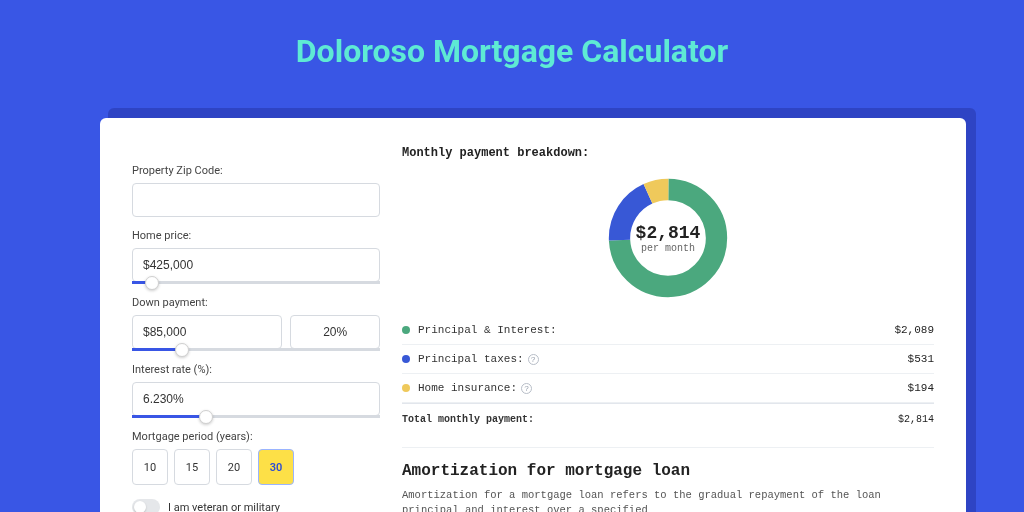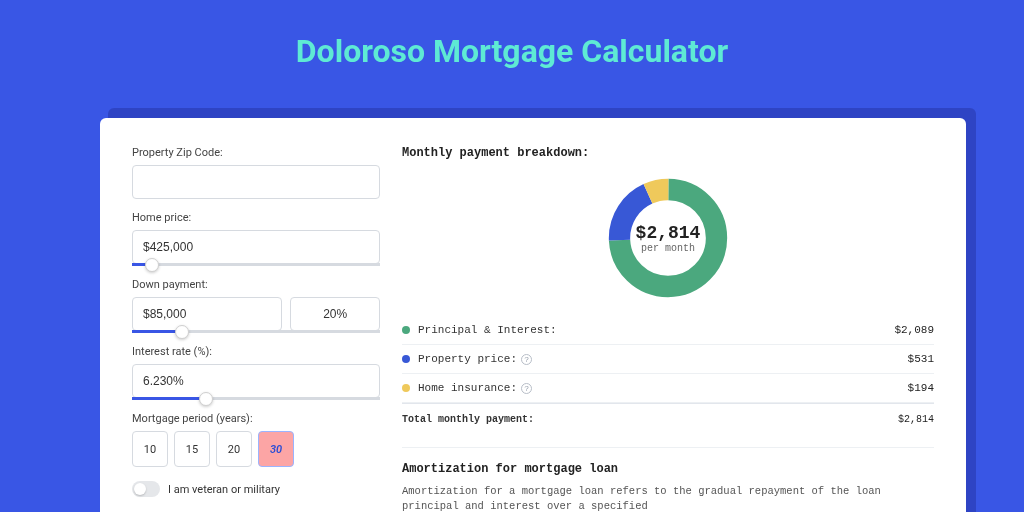--- a/index.html
+++ b/index.html
@@ -34,20 +34,21 @@
       left: 100px;
       right: 58px;
       bottom: 0;
       border-radius: 6px 6px 0 0;
       display: flex;
       padding: 28px 32px 0;
     }
     .left-col {
       width: 248px;
       flex: 0 0 248px;
+      margin-top: 18px;
     }
     .right-col {
       flex: 1;
       margin-left: 22px;
       font-family: Liberation Mono, monospace;
     }
     .field-label {
       font-size: 11px;
       color: #444;
       margin-bottom: 6px;
@@ -98,25 +99,24 @@
       border-radius: 4px;
       background: #fff;
       font-size: 11px;
       color: #333;
       cursor: pointer;
       display: flex;
       align-items: center;
       justify-content: center;
     }
     .period-btn.active {
-      background: #fca5a5;
+      background: #fde047;
       border-color: #9ab4ff;
       color: #2b4dd4;
       font-weight: 600;
-      font-style: italic;
     }
     .checkbox-row {
       display: flex;
       align-items: center;
       gap: 8px;
       margin-top: 14px;
     }
     .toggle {
       width: 28px;
       height: 16px;
@@ -205,21 +205,21 @@
       font-weight: 700;
       border-top: 1px solid #e2e6ec;
     }
     .total-row .legend-label { flex: 1; }
     .amort {
       margin-top: 14px;
       border-top: 1px solid #edf0f3;
       padding-top: 14px;
     }
     .amort-title {
-      font-size: 12px;
+      font-size: 16px;
       font-weight: 700;
       color: #222;
       margin-bottom: 8px;
     }
     .amort-text {
       font-size: 10.5px;
       color: #555;
       line-height: 1.4;
     }
   </style>
@@ -308,21 +308,21 @@
       <span class="legend-dot" style="background:#4ba87e"></span>
       <span class="legend-label">
         <span>Principal &amp; Interest:</span>
       </span>
       <span class="legend-val">$2,089</span>
     </div>
 
     <div class="legend-row">
       <span class="legend-dot" style="background:#3858d6"></span>
       <span class="legend-label">
-        <span>Property price:</span>
+        <span>Principal taxes:</span>
         <span class="help-icon">?</span>
       </span>
       <span class="legend-val">$531</span>
     </div>
 
     <div class="legend-row">
       <span class="legend-dot" style="background:#efc95b"></span>
       <span class="legend-label">
         <span>Home insurance:</span>
         <span class="help-icon">?</span>

